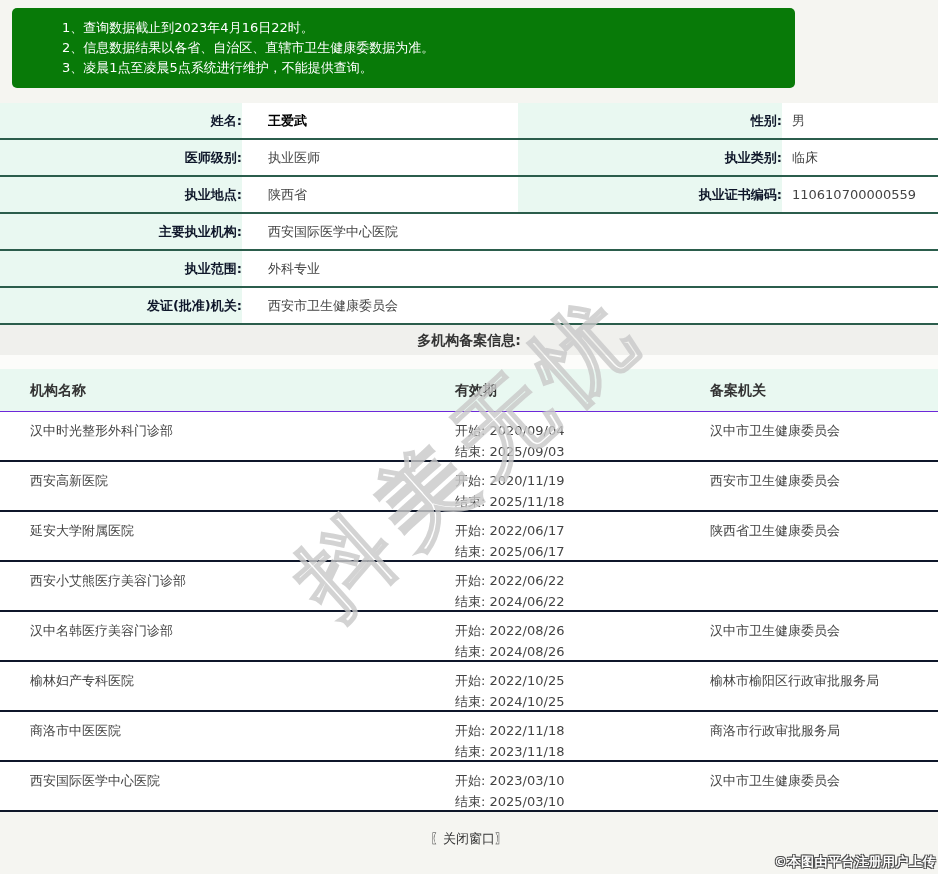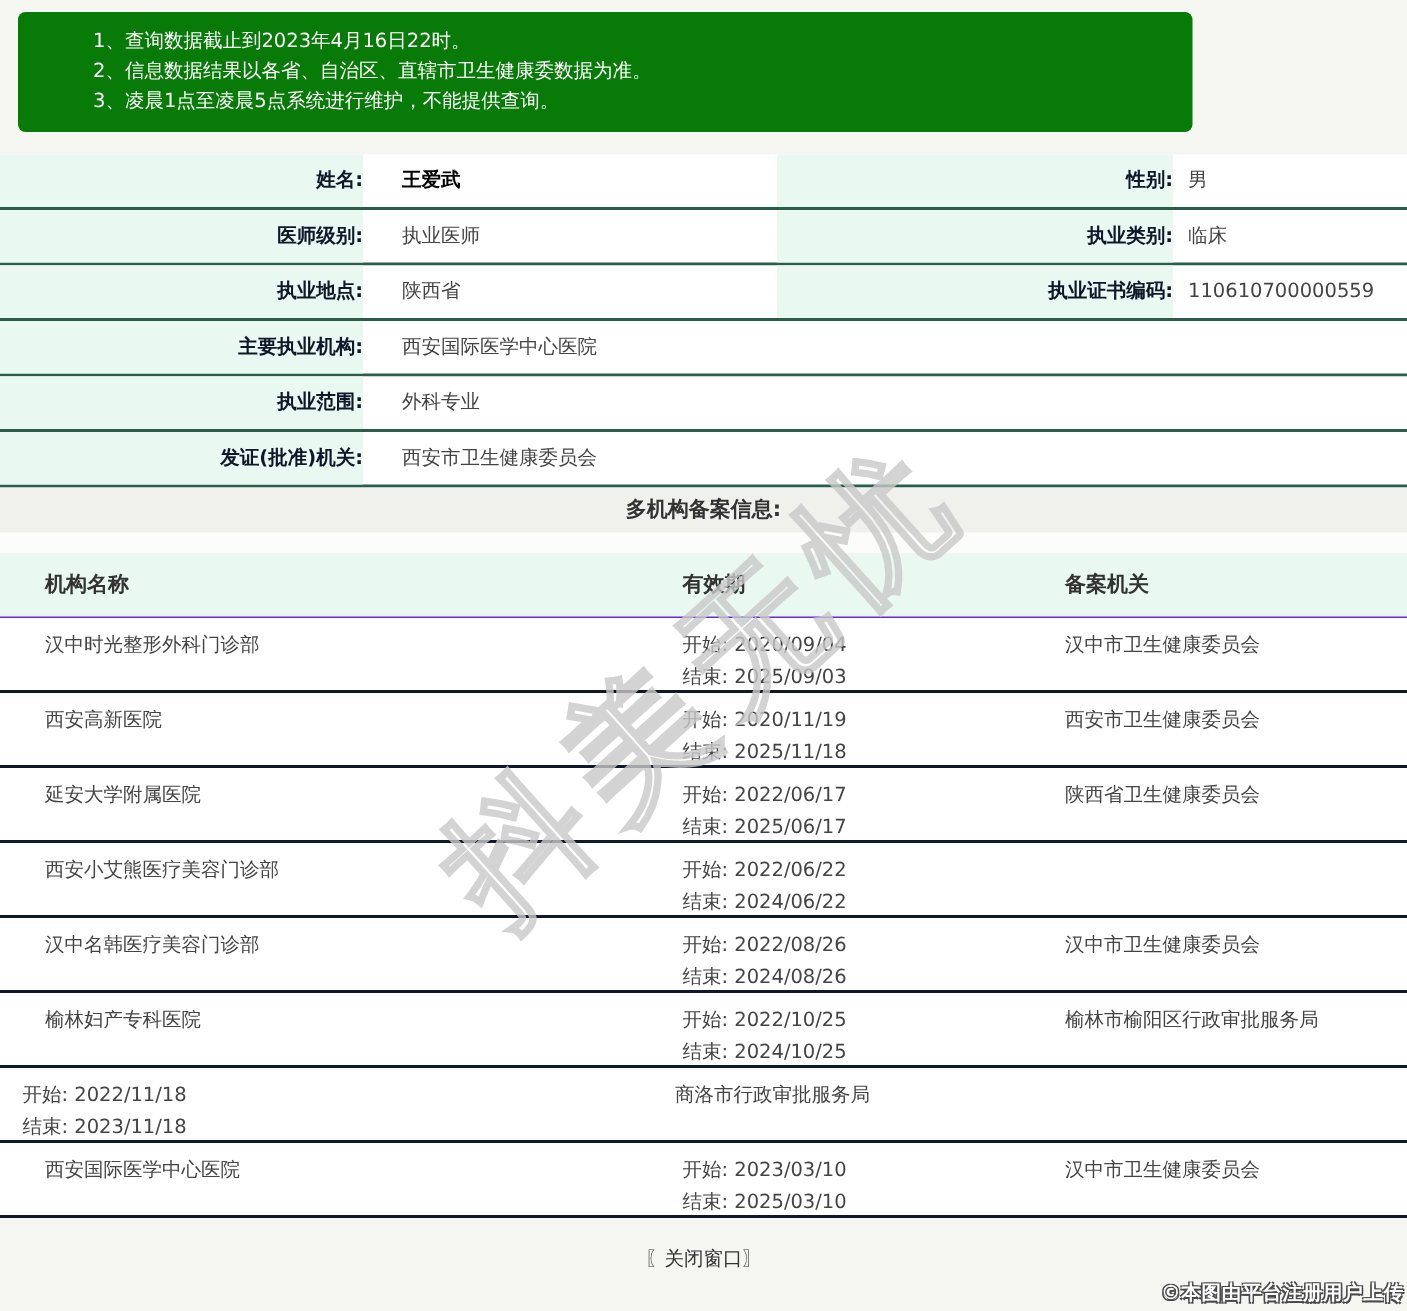--- a/index.html
+++ b/index.html
@@ -158,20 +158,21 @@
         </div>
         <div class="f-row">
           <div class="f-cell org">榆林妇产专科医院</div>
           <div class="f-cell validity">
             <div class="">开始: 2022/10/25</div>
             <div class="">结束: 2024/10/25</div>
           </div>
           <div class="f-cell auth">榆林市榆阳区行政审批服务局</div>
         </div>
         <div class="f-row">
+          <div class="f-cell org">商洛市中医医院</div>
           <div class="f-cell validity">
             <div class="">开始: 2022/11/18</div>
             <div class="">结束: 2023/11/18</div>
           </div>
           <div class="f-cell auth">商洛市行政审批服务局</div>
         </div>
         <div class="f-row">
           <div class="f-cell org">西安国际医学中心医院</div>
           <div class="f-cell validity">
             <div class="">开始: 2023/03/10</div>

